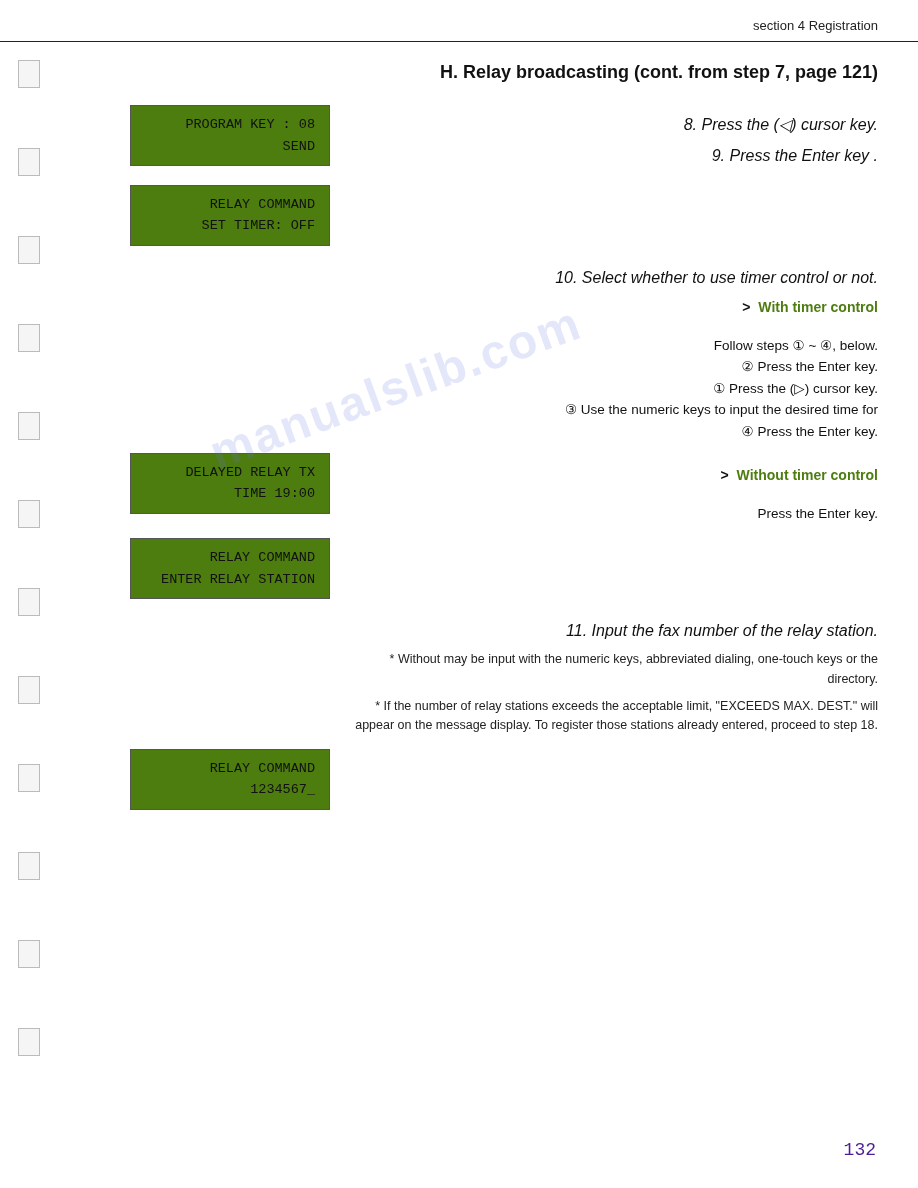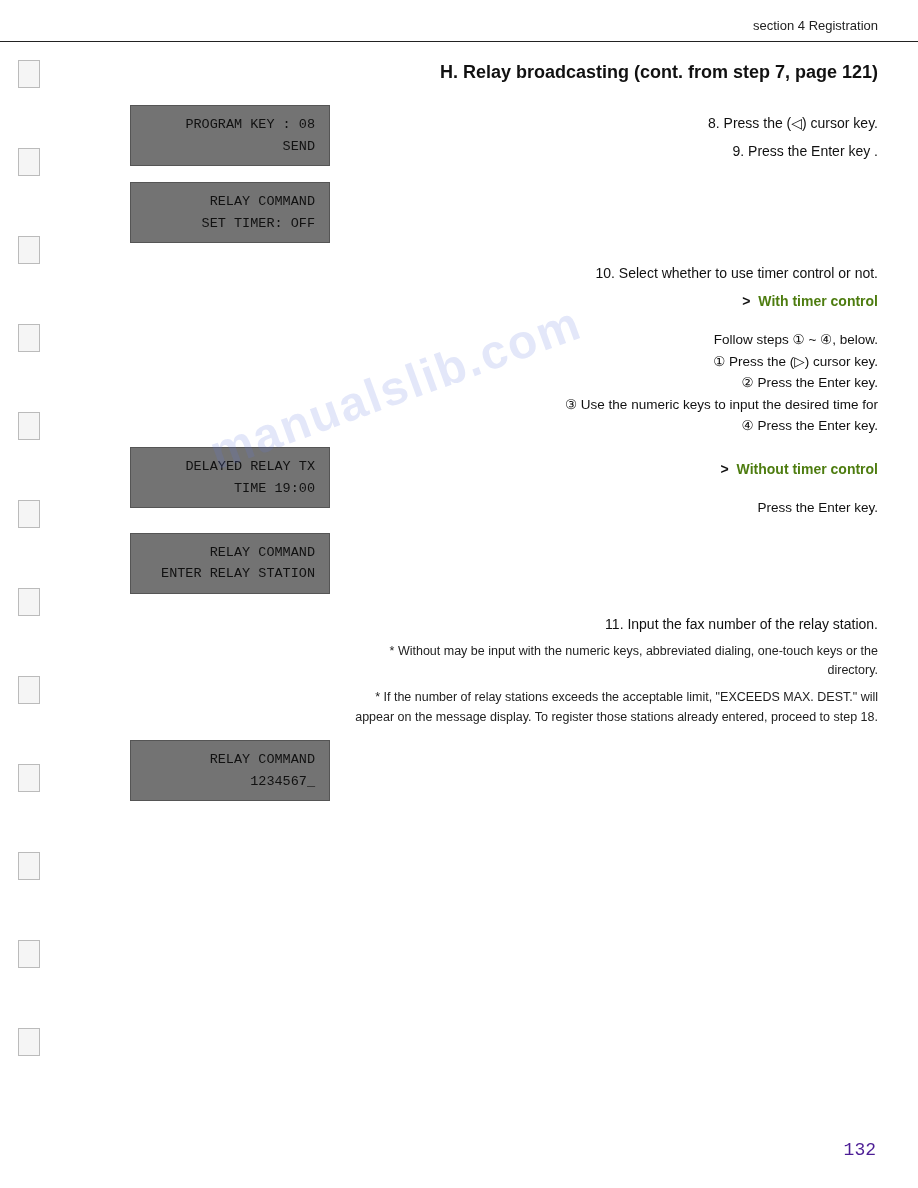--- a/index.html
+++ b/index.html
@@ -67,21 +67,21 @@
     .section-title {
       font-size: 18px;
       font-weight: bold;
       margin-bottom: 22px;
       color: #111;
     }
 
     
     .lcd-box {
       border: 1.5px solid #555;
-      background: #737373;
+      background: #4d7c0f;
       font-family: 'Courier New', Courier, monospace;
       font-size: 13.5px;
       padding: 8px 14px;
       display: inline-block;
       min-width: 200px;
       margin-bottom: 6px;
       color: #111;
       line-height: 1.6;
     }
 
@@ -100,22 +100,23 @@
     }
 
     .right-col {
       flex: 1;
       padding-left: 10px;
     }
 
     
     .step {
       margin-bottom: 6px;
-      font-size: 14px;
+      font-size: 16px;
       line-height: 1.55;
+      font-style: italic;
     }
 
     
     .sub-section {
       margin-top: 14px;
       margin-bottom: 5px;
     }
 
     .sub-section-label {
       font-size: 14px;
@@ -245,22 +246,22 @@
       <div class="left-col"></div>
       <div class="right-col">
         <div class="step step-10-block">10. Select whether to use timer control or not.</div>
 
         <div class="sub-section mt-8">
           <span class="sub-section-arrow">&gt;</span>
           <span class="sub-section-label">With timer control</span>
         </div>
         <div class="sub-steps">
           <div class="sub-step">Follow steps ① ~ ④, below.</div>
+          <div class="sub-step">② Press the Enter key.</div>
           <div class="sub-step">① Press the (▷) cursor key.</div>
-          <div class="sub-step">② Press the Enter key.</div>
           <div class="sub-step">③ Use the numeric keys to input the desired time for</div>
           <div class="sub-step">④ Press the Enter key.</div>
         </div>
       </div>
     </div>
 
     <div class="two-col mt-8">
       <div class="left-col">
         <div class="lcd-box">
           <div>DELAYED RELAY TX</div>

